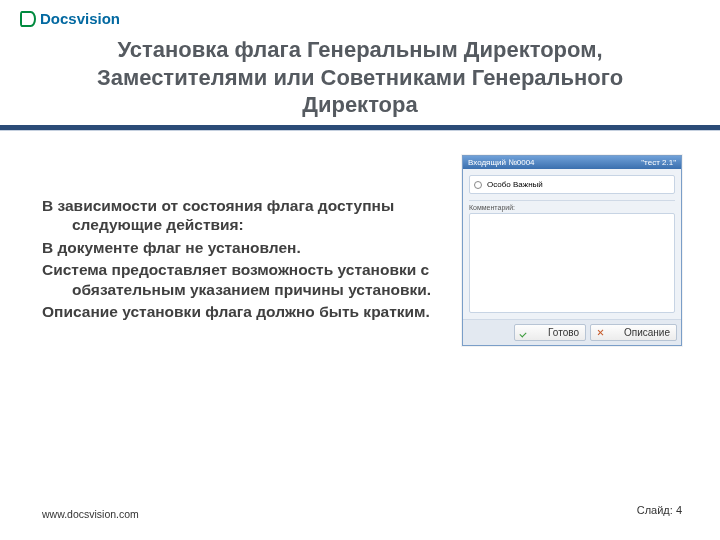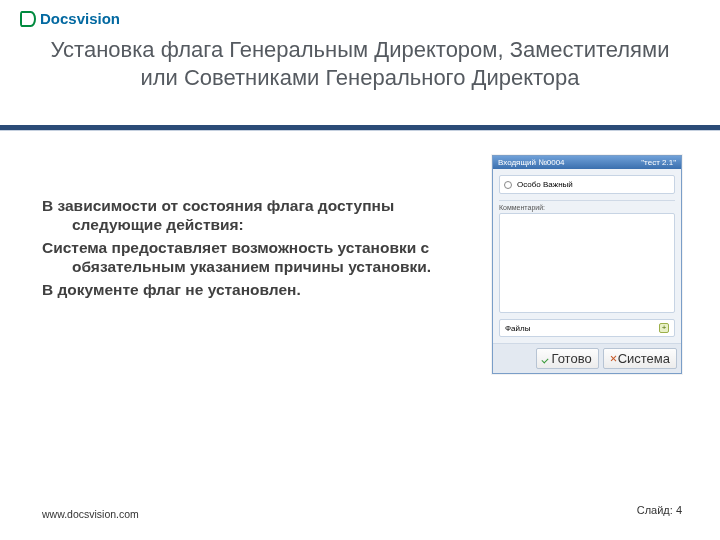--- a/index.html
+++ b/index.html
@@ -32,21 +32,21 @@
     font-weight: bold;
     color: #0369a1;
   }
   .title {
     position: absolute;
     top: 36px;
     left: 40px;
     right: 40px;
     text-align: center;
     font-size: 22px;
-    font-weight: normal;
+    font-weight: bold;
     color: #555a60;
     line-height: 1.25;
   }
   .divider {
     position: absolute;
     top: 125px;
     left: 0;
     right: 0;
     height: 0;
     border-top: 5px solid #2b4b77;
@@ -67,21 +67,21 @@
     padding-left: 30px;
     text-indent: -30px;
   }
   .body-text p:first-child { margin-bottom: 3px; }
 
   
   .app {
     position: absolute;
     top: 155px;
     right: 38px;
-    width: 190px;
+    width: 220px;
     border: 1px solid #7a9ec8;
     font-size: 8px;
     background: #eef2f7;
     box-shadow: 0 0 0 1px rgba(0,0,0,.05);
   }
   .app-title {
     background: linear-gradient(#6fa0d8,#3a6fae);
     color: #fff;
     padding: 2px 5px;
     font-size: 8px;
@@ -140,24 +140,24 @@
     background: #e3e9f1;
     padding: 4px;
     margin: 0 -6px -6px -6px;
     border-top: 1px solid #cfd9e6;
   }
   .btn {
     background: linear-gradient(#fdfdfd,#ececec);
     border: 1px solid #b7c4d4;
     border-radius: 2px;
     padding: 2px 6px;
-    font-size: 13px;
-    display: flex;
-    align-items: center;
-    gap: 1px;
+    font-size: 10px;
+    display: flex;
+    align-items: center;
+    gap: 20px;
     color: #333;
   }
   .ic-check {
     width: 7px; height: 7px; position: relative;
   }
   .ic-check::before {
     content:""; position:absolute; left:0; top:2px;
     width:3px; height:5px; border-right:1.5px solid #3a9a3a;
     border-bottom:1.5px solid #3a9a3a; transform: rotate(45deg);
   }
@@ -194,49 +194,46 @@
   <span class="logo-icon"></span>
   <span class="logo-text">Docsvision</span>
 </div>
 
 <h1 class="title">Установка флага Генеральным Директором, Заместителями или Советниками Генерального Директора</h1>
 
 <div class="divider"></div>
 
 <div class="body-text">
   <p>В зависимости от состояния флага доступны следующие действия:</p>
+  <p>В документе флаг не установлен.</p>
   <p>Система предоставляет возможность установки с обязательным указанием причины установки.</p>
-  <p>В документе флаг не установлен.</p>
+  <p>Описание установки флага должно быть кратким.</p>
 </div>
 
 <div class="app">
   <div class="app-title">
     <span>Входящий №0004</span>
     <span>"тест 2.1"</span>
   </div>
   <div class="app-inner">
     <div class="field-row">
       <span class="radio"></span>
       <span>Особо Важный</span>
     </div>
     <div class="sep"></div>
     <div class="label">Комментарий:</div>
     <div class="textarea"></div>
-    <div class="files-row">
-      <span>Файлы</span>
-      <span class="plus">+</span>
-    </div>
     <div class="buttons">
       <div class="btn">
         <span class="ic-check"></span>
         <span>Готово</span>
       </div>
       <div class="btn">
         <span class="ic-close"></span>
-        <span>Система</span>
+        <span>Описание</span>
       </div>
     </div>
   </div>
 </div>
 
 <div class="footer-left">www.docsvision.com</div>
 <div class="footer-right">
   <span>Слайд:</span>
   <span>4</span>
 </div>

